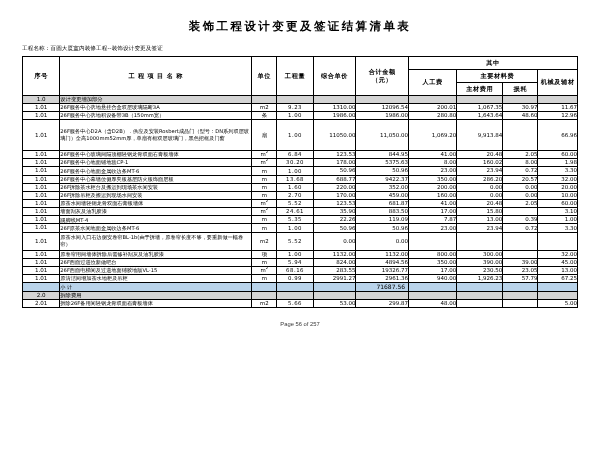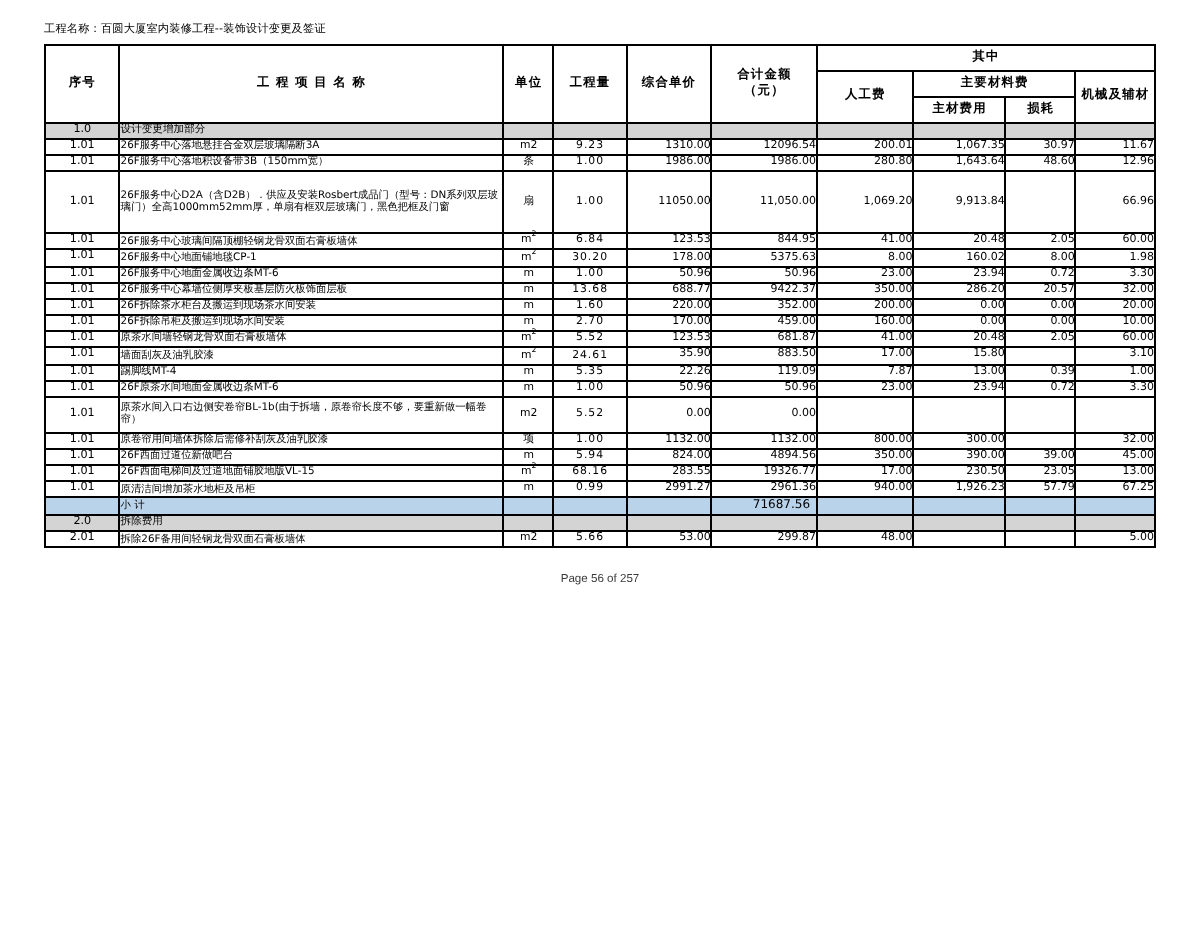--- a/index.html
+++ b/index.html
@@ -124,20 +124,21 @@
     font-size: 0.72em;
     vertical-align: super;
     line-height: 0;
   }
 </style>
 </head>
 <body>
 
 <div class="page">
 
+  <div class="doc-title">装饰工程设计变更及签证结算清单表</div>
 
   <div class="project-line">工程名称：百圆大厦室内装修工程--装饰设计变更及签证</div>
 
   <table class="sheet">
     <colgroup>
       <col class="c-seq">
         <col class="c-name">
         <col class="c-unit">
         <col class="c-qty">
       <col class="c-price">

